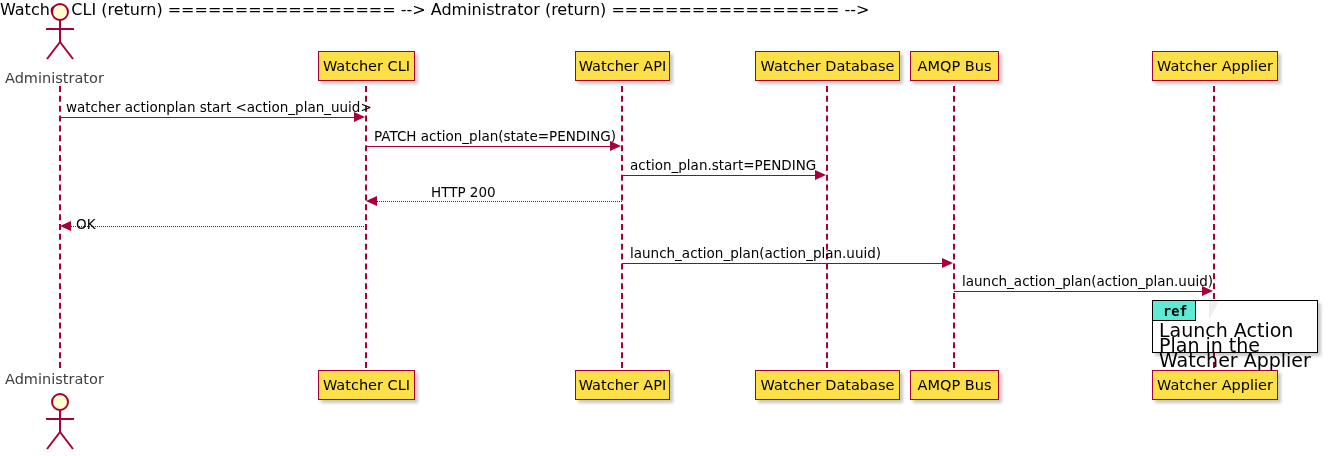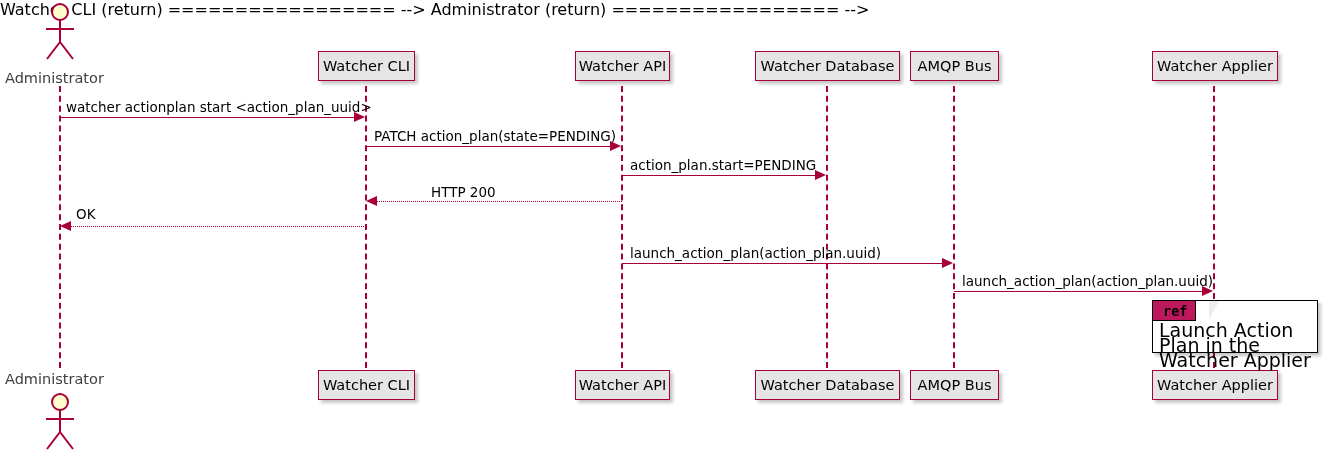--- a/index.html
+++ b/index.html
@@ -8,21 +8,21 @@
 
   
   .lifeline{
     position:absolute;width:0;border-left:2px dashed #A80036;
     top:86px;height:282px;
   }
 
   
   .participant{
     position:absolute;box-sizing:border-box;
-    background:#e5e5e5;border:1.5px solid #A80036;
+    background:#fde047;border:1.5px solid #A80036;
     box-shadow:3px 3px 3px rgba(0,0,0,0.22);
     display:flex;align-items:center;justify-content:center;
     color:#000000;font-size:14.5px;line-height:1;
     white-space:nowrap;height:30px;
   }
 
   
   .actor{position:absolute;}
   .actor-label{
     position:absolute;font-size:14.5px;color:#404040;white-space:nowrap;
@@ -45,21 +45,21 @@
   }
 
   
   .ref-box{
     position:absolute;box-sizing:border-box;
     background:#FFFFFF;border:1.5px solid #000000;
     box-shadow:3px 3px 3px rgba(0,0,0,0.22);
   }
   .ref-tab{
     position:absolute;left:0;top:0;height:19px;
-    background:#be185d;border-right:1.5px solid #000000;
+    background:#5eead4;border-right:1.5px solid #000000;
     border-bottom:1.5px solid #000000;
     display:flex;align-items:center;
     padding:0 8px 0 10px;
     font-weight:bold;font-size:13.5px;color:#000000;
     font-family:"DejaVu Sans Mono","Liberation Mono",monospace;
   }
   .ref-tab-corner{
     position:absolute;width:0;height:0;
     border-top:19px solid #EEEEEE;border-right:10px solid transparent;
   }
@@ -129,21 +129,21 @@
   <div class="msg-label" style="left:630px;top:159px;">action_plan.start=PENDING</div>
   <div class="msg-line" style="left:622px;top:175px;width:194px;"></div>
   <div class="arrow-head right" style="left:815px;top:170px;"></div>
 
    Watcher CLI (return) ================= --&gt;
   <div class="msg-label" style="left:388px;top:186px;margin-left:43px;">HTTP 200</div>
   <div class="msg-line ret" style="left:377px;top:201px;width:245px;"></div>
   <div class="arrow-head left" style="left:366px;top:196px;"></div>
 
    Administrator (return) ================= --&gt;
-  <div class="msg-label" style="left:76px;top:208px;">OK</div>
+  <div class="msg-label" style="left:76px;top:218px;">OK</div>
   <div class="msg-line ret" style="left:71px;top:226px;width:295px;"></div>
   <div class="arrow-head left" style="left:60px;top:221px;"></div>
 
   
   <div class="msg-label" style="left:630px;top:247px;">launch_action_plan(action_plan.uuid)</div>
   <div class="msg-line" style="left:622px;top:263px;width:321px;"></div>
   <div class="arrow-head right" style="left:942px;top:258px;"></div>
 
   
   <div class="msg-label" style="left:962px;top:275px;">launch_action_plan(action_plan.uuid)</div>

